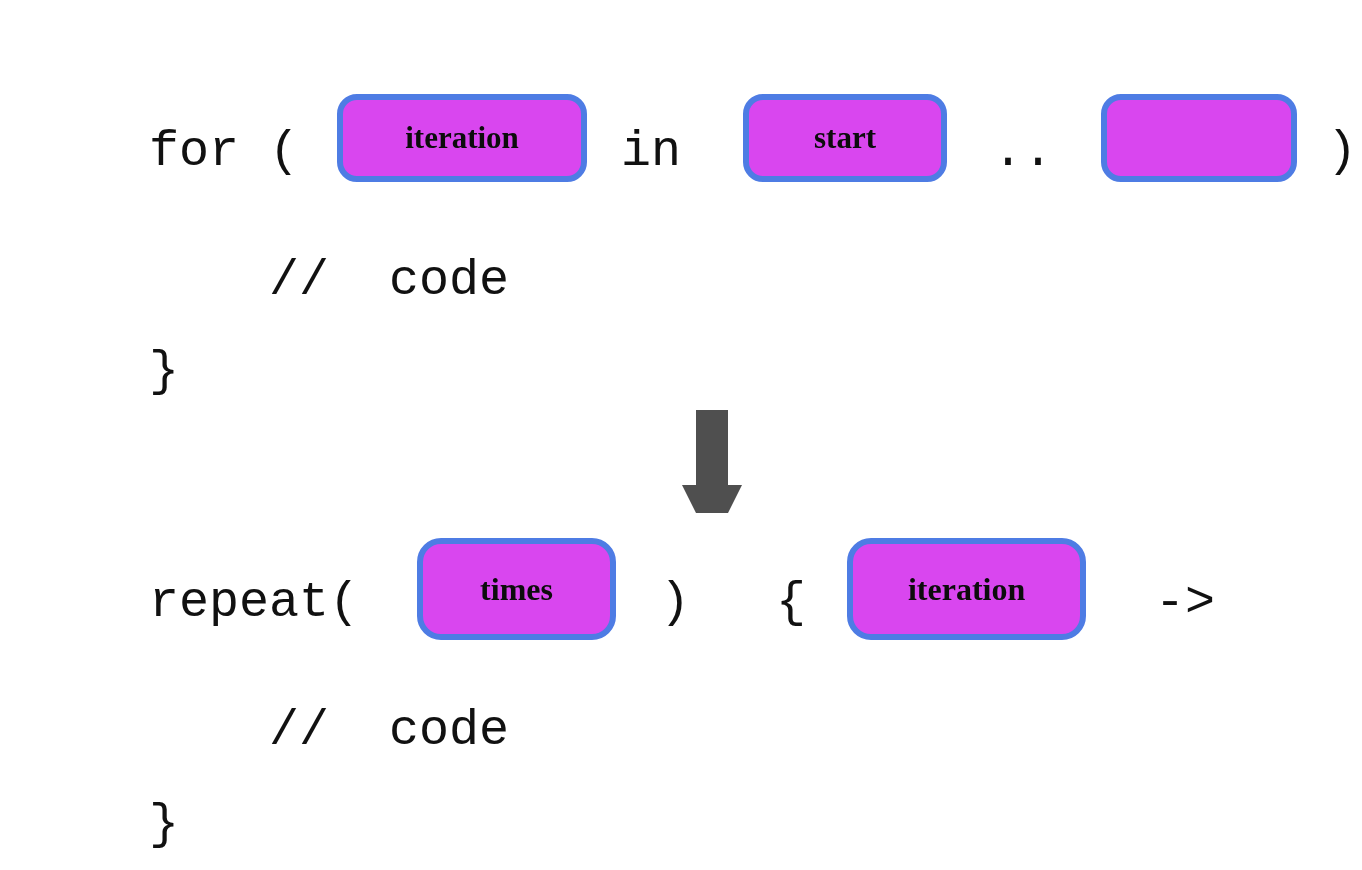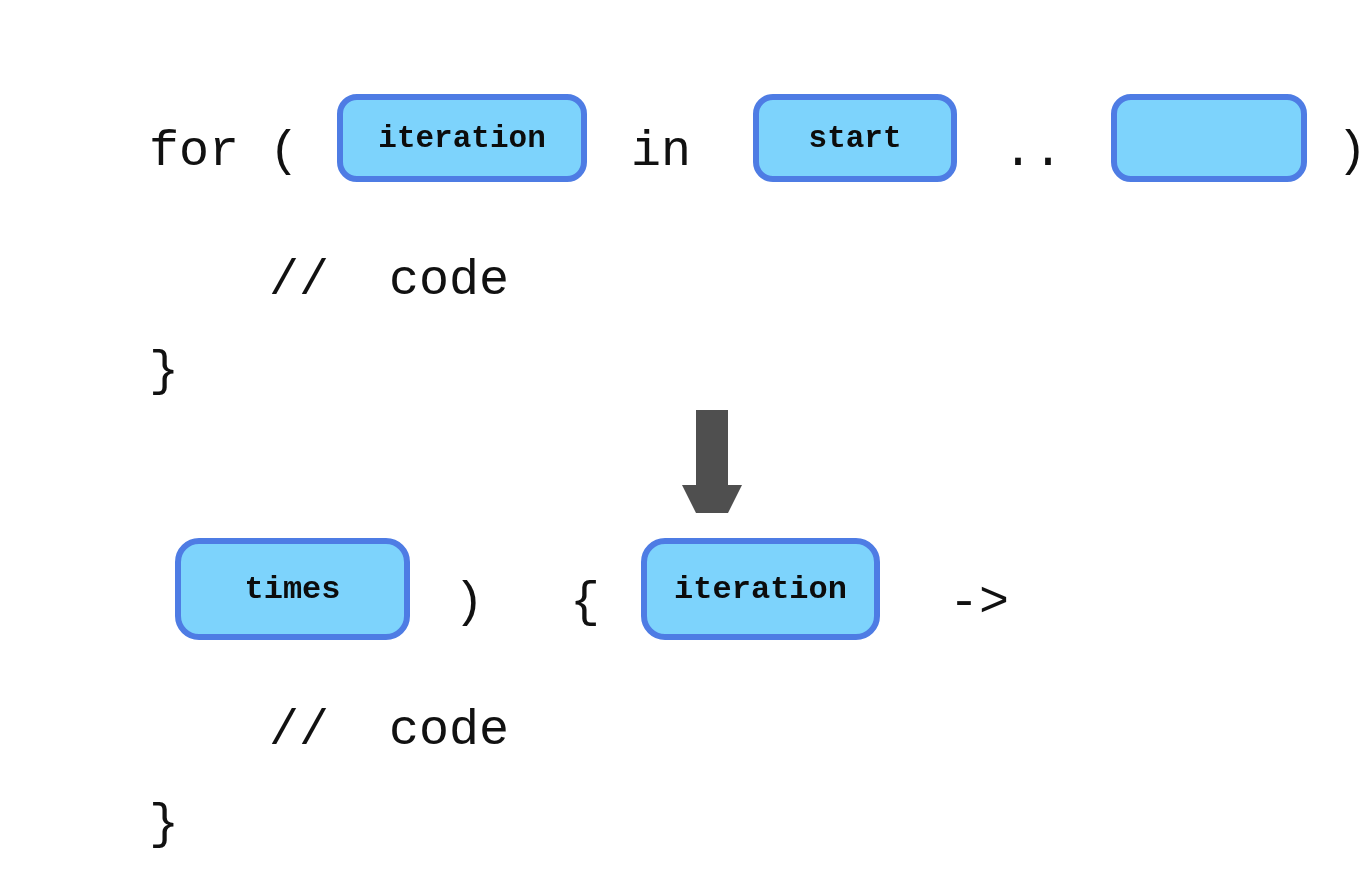--- a/index.html
+++ b/index.html
@@ -19,37 +19,37 @@
     font-family:"Liberation Mono",monospace;
     font-size:50px;
     line-height:1;
     font-weight:400;
     color:var(--code);
     white-space:pre;
   }
   .row-with-slots .code{position:relative;top:14px;}
 
   .slot{
-    background:#7dd3fc;
+    background:#d946ef;
     border:6px solid var(--blue);
     display:flex;
     align-items:center;
     justify-content:center;
-    font-family:Liberation Mono, monospace;
+    font-family:Liberation Serif, serif;
     font-weight:700;
     color:var(--slot-text);
     white-space:nowrap;
   }
   .slot-top{height:88px;border-radius:20px;font-size:31px;}
   .slot-bottom{height:102px;border-radius:24px;font-size:32px;}
 
   .w250{width:250px}.w218{width:204px}.w196{width:196px}
-  .w235{width:235px}.w239{width:239px}
+  .w235{width:199px}.w239{width:239px}
 
-  .ml14{margin-left:14px}.ml17{margin-left:28px}.ml22{margin-left:22px}
+  .ml14{margin-left:14px}.ml17{margin-left:18px}.ml22{margin-left:22px}
   .ml25{margin-left:25px}.ml28{margin-left:28px}.ml30{margin-left:30px}
   .ml32{margin-left:32px}.ml42{margin-left:42px}.ml46{margin-left:46px}
   .ml53{margin-left:53px}.ml54{margin-left:54px}.ml57{margin-left:57px}
 
   #row-for{left:85px;top:60px;height:92px;}
   #row-comment1{left:205px;top:192px;}
   #row-brace1{left:85px;top:283px;}
   #row-repeat{left:85px;top:504px;height:106px;}
   #row-comment2{left:205px;top:642px;}
   #row-brace2{left:85px;top:736px;}
@@ -89,20 +89,21 @@
   <div class="row" id="row-brace1">
     <span class="code">}</span>
   </div>
 
   <div class="arrow">
     <div class="arrow-line"></div>
     <div class="arrow-head"></div>
   </div>
 
   <div class="row row-with-slots" id="row-repeat">
+    <span class="code">repeat(</span>
     <span class="slot slot-bottom w235 ml42">times</span>
     <span class="code ml28">)</span>
     <span class="code ml54">{</span>
     <span class="slot slot-bottom w239 ml25">iteration</span>
     <span class="code ml53">-&gt;</span>
   </div>
 
   <div class="row" id="row-comment2">
     <span class="code">//  code</span>
   </div>

